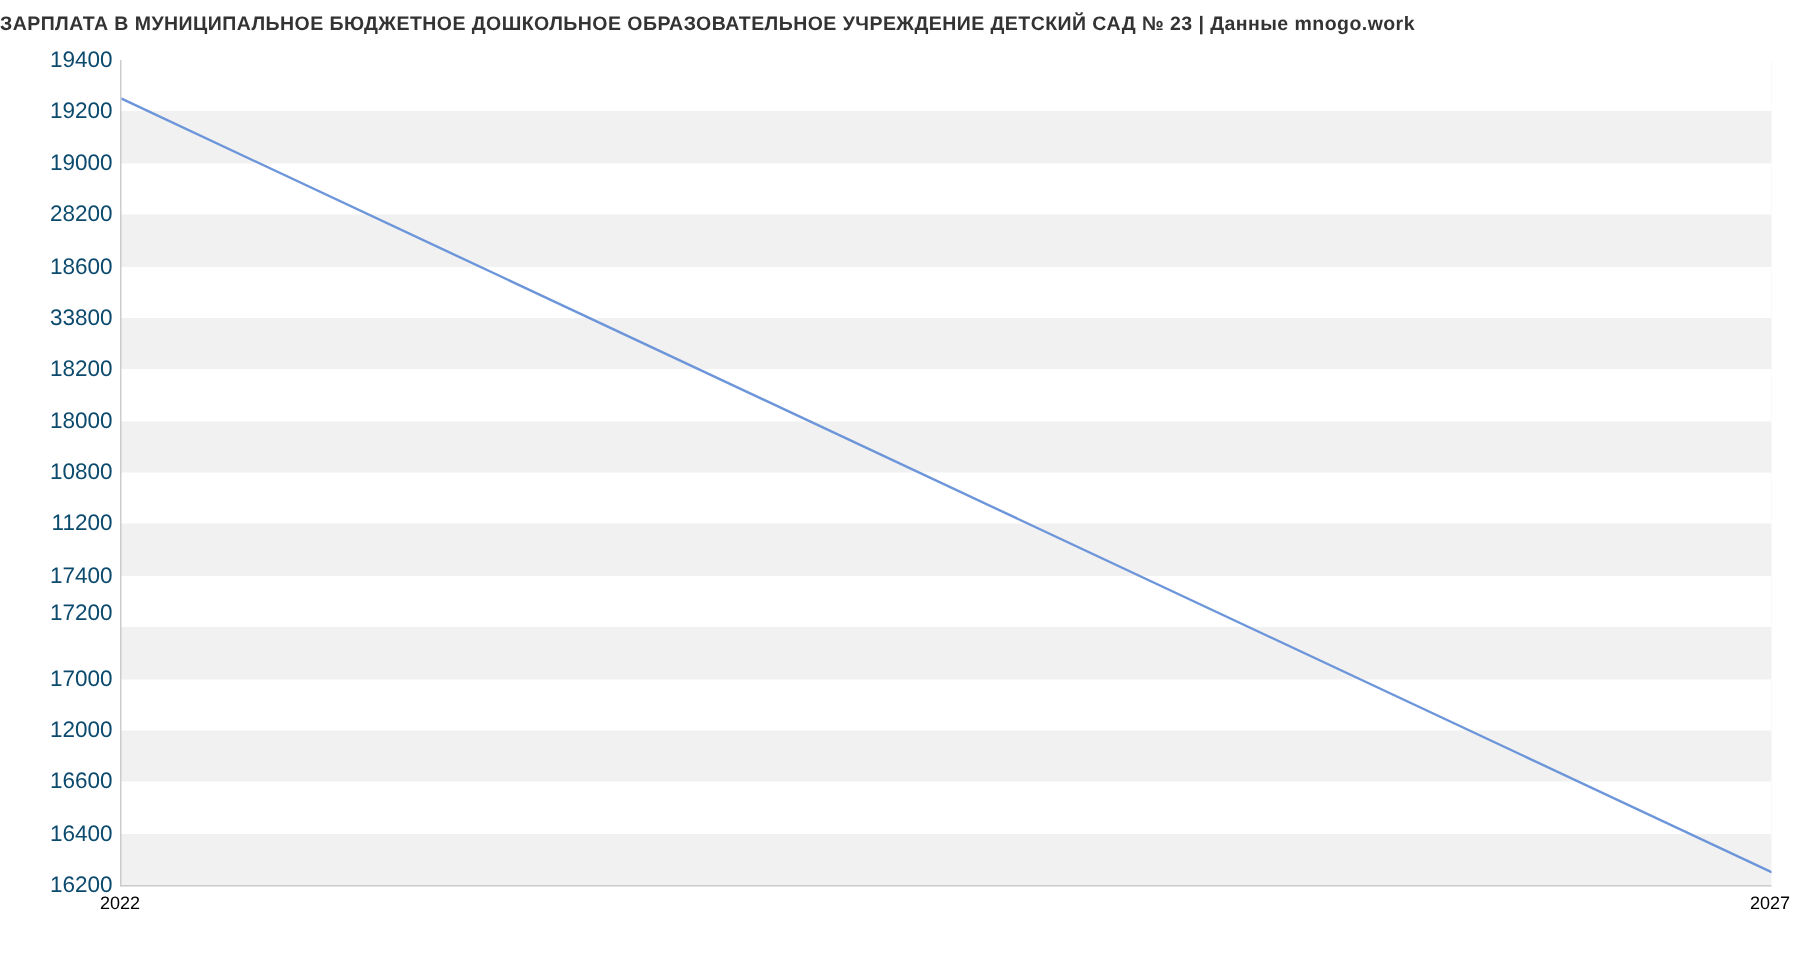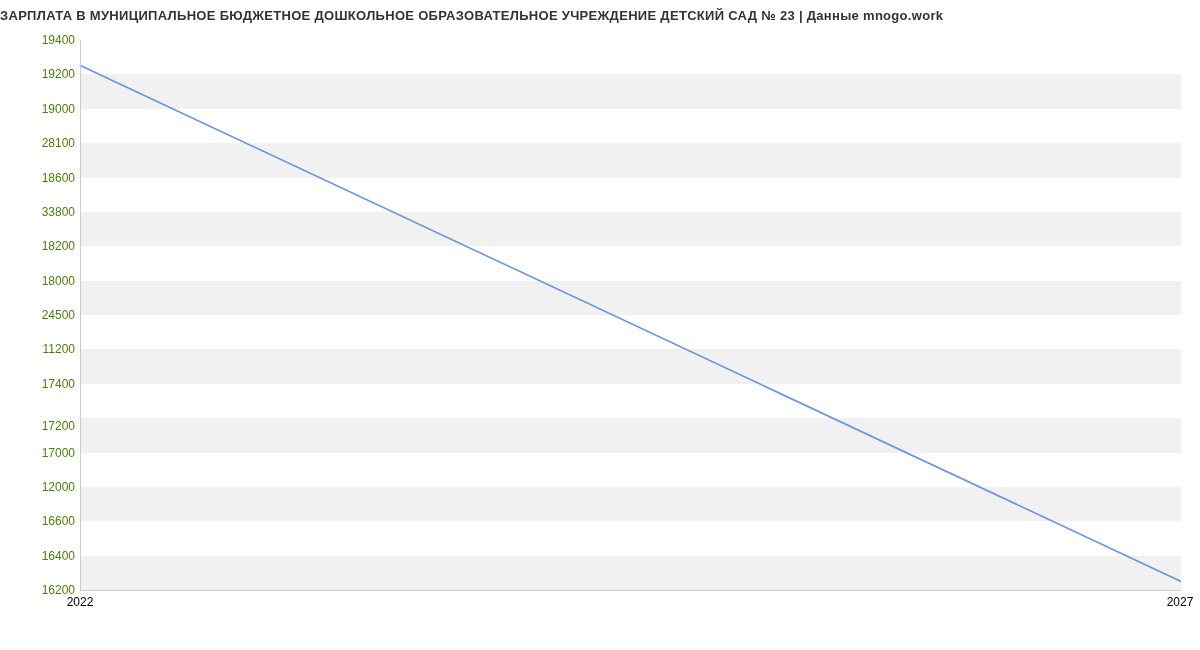--- a/index.html
+++ b/index.html
@@ -42,22 +42,22 @@
     position: absolute;
     left: 0;
     width: 100%;
     background: #ffffff;
   }
   .y-tick {
     position: absolute;
     right: 1125px; 
     width: 48px;
     text-align: right;
-    font-size: 12px;
-    color: #4d7c0f;
+    font-size: 15px;
+    color: #0c4a6e;
     transform: translateY(-50%);
   }
   .x-tick {
     position: absolute;
     top: 595px;
     font-size: 12px;
     color: #000000;
     transform: translateX(-50%);
   }
   svg.line-layer {
@@ -73,29 +73,29 @@
 <body>
 
 <div class="chart">
   <div class="title">ЗАРПЛАТА В МУНИЦИПАЛЬНОЕ БЮДЖЕТНОЕ ДОШКОЛЬНОЕ ОБРАЗОВАТЕЛЬНОЕ УЧРЕЖДЕНИЕ ДЕТСКИЙ САД № 23 | Данные mnogo.work</div>
 
   <div class="y-tick" style="top:590px">16200</div>
   <div class="y-tick" style="top:555.625px">16400</div>
   <div class="y-tick" style="top:521.25px">16600</div>
   <div class="y-tick" style="top:486.875px">12000</div>
   <div class="y-tick" style="top:452.5px">17000</div>
-  <div class="y-tick" style="top:426px">17200</div>
+  <div class="y-tick" style="top:409px">17200</div>
   <div class="y-tick" style="top:383.75px">17400</div>
   <div class="y-tick" style="top:349.375px">11200</div>
-  <div class="y-tick" style="top:315px">24500</div>
+  <div class="y-tick" style="top:315px">10800</div>
   <div class="y-tick" style="top:280.625px">18000</div>
   <div class="y-tick" style="top:246.25px">18200</div>
   <div class="y-tick" style="top:211.875px">33800</div>
   <div class="y-tick" style="top:177.5px">18600</div>
-  <div class="y-tick" style="top:143.125px">28100</div>
+  <div class="y-tick" style="top:143.125px">28200</div>
   <div class="y-tick" style="top:108.75px">19000</div>
   <div class="y-tick" style="top:74.375px">19200</div>
   <div class="y-tick" style="top:40px">19400</div>
 
   <div class="x-tick" style="left:80px">2022</div>
   <div class="x-tick" style="left:1180px">2027</div>
 
   <div class="plot">
 
     <div class="band" style="top:0px;height:34.375px"></div>

